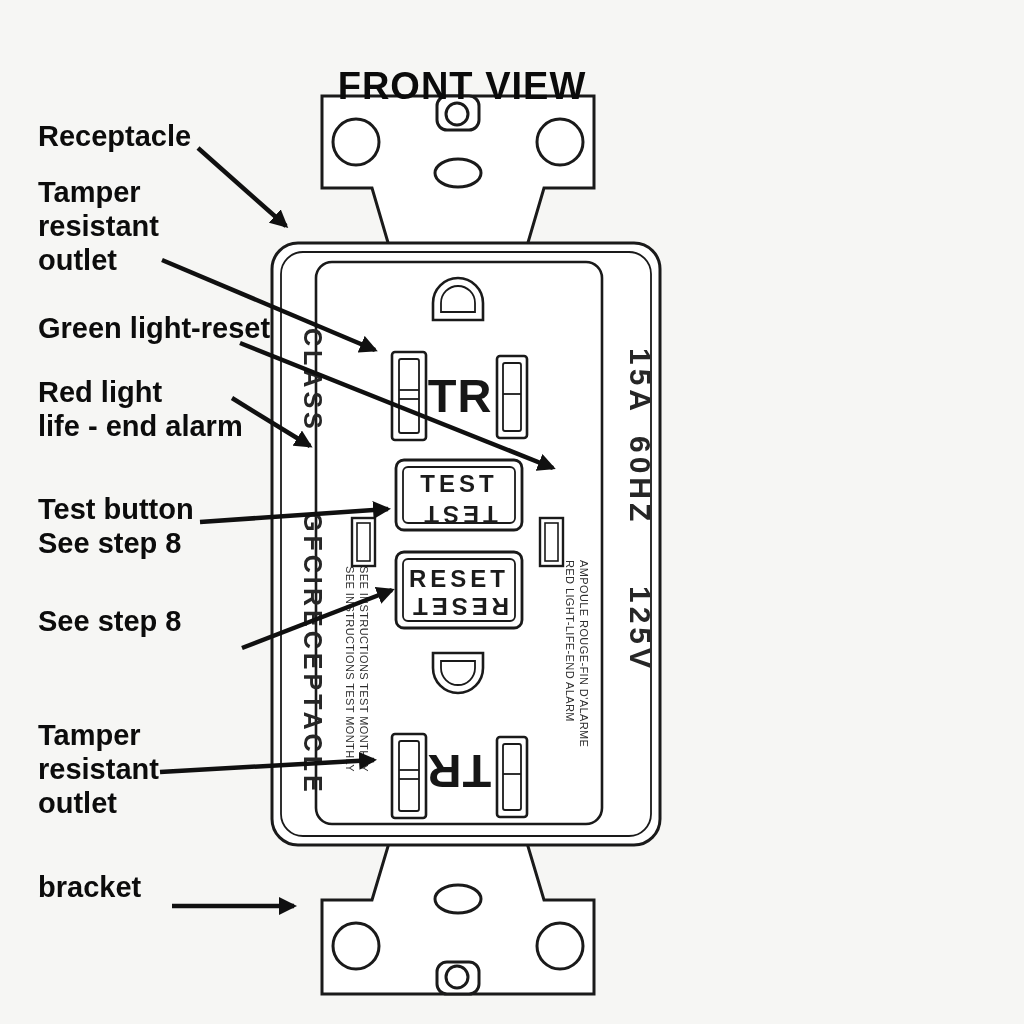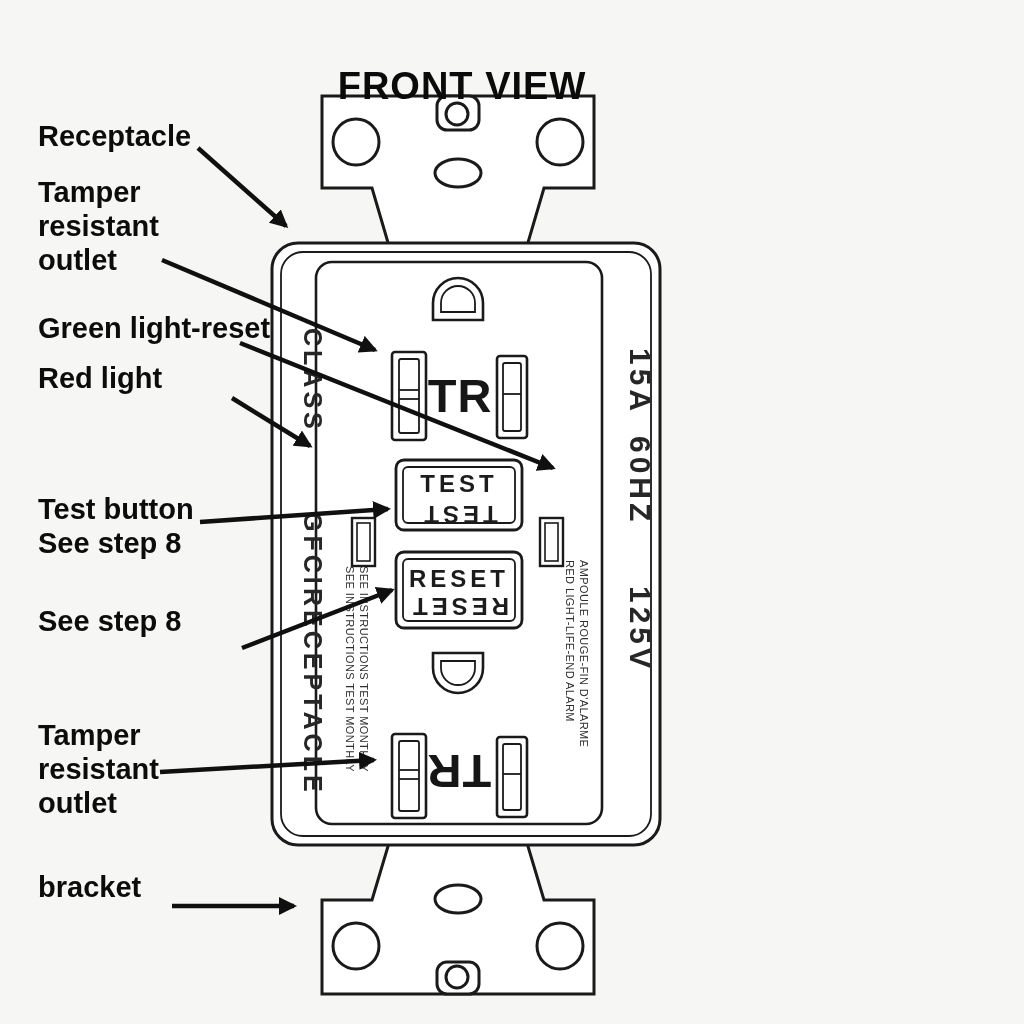--- a/index.html
+++ b/index.html
@@ -141,22 +141,23 @@
   <div class="label" style="left:38px;top:176px">
     <div>Tamper</div>
     <div>resistant</div>
     <div>outlet</div>
   </div>
 
   <div class="label" style="left:38px;top:312px">
     <div>Green light-reset</div>
   </div>
 
-  <div class="label" style="left:38px;top:362px">
+  <div class="label" style="left:38px;top:376px">
     <div>Red light</div>
+    <div>life - end alarm</div>
   </div>
 
   <div class="label" style="left:38px;top:493px">
     <div>Test button</div>
     <div>See step 8</div>
   </div>
 
   <div class="label" style="left:38px;top:605px">
     <div>See step 8</div>
   </div>

